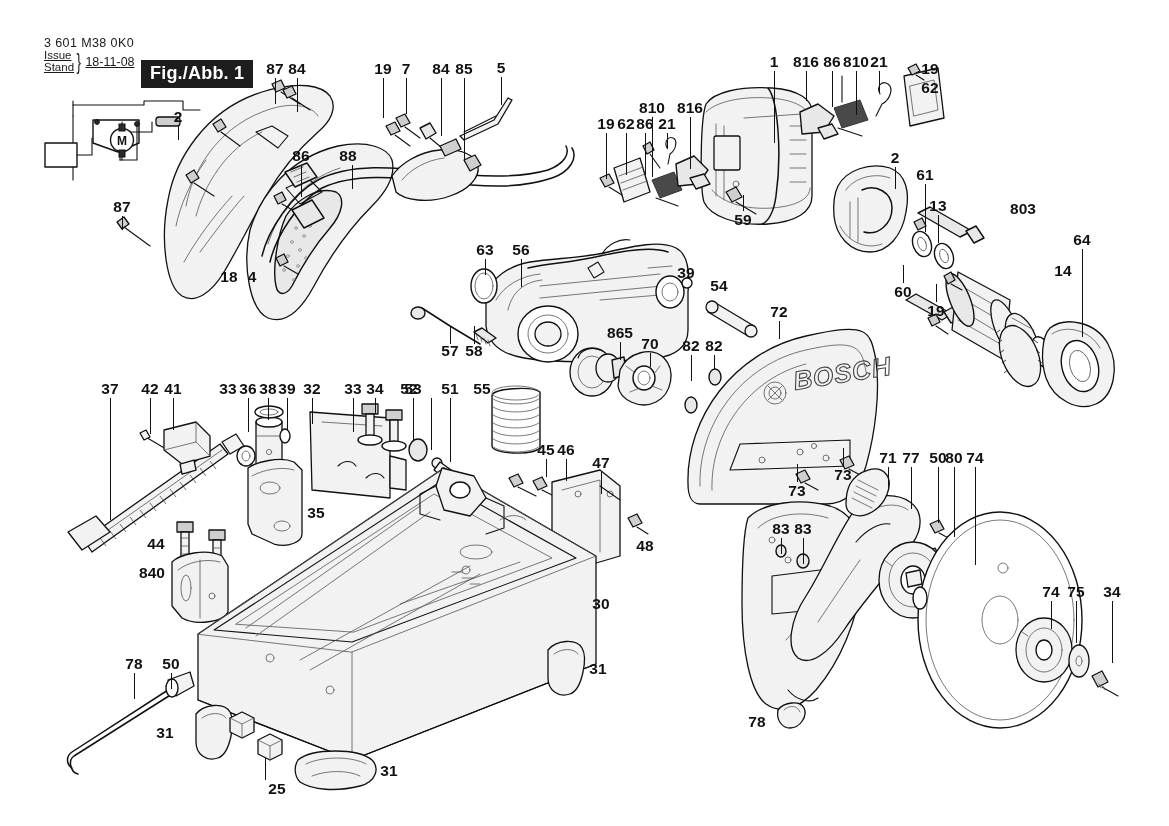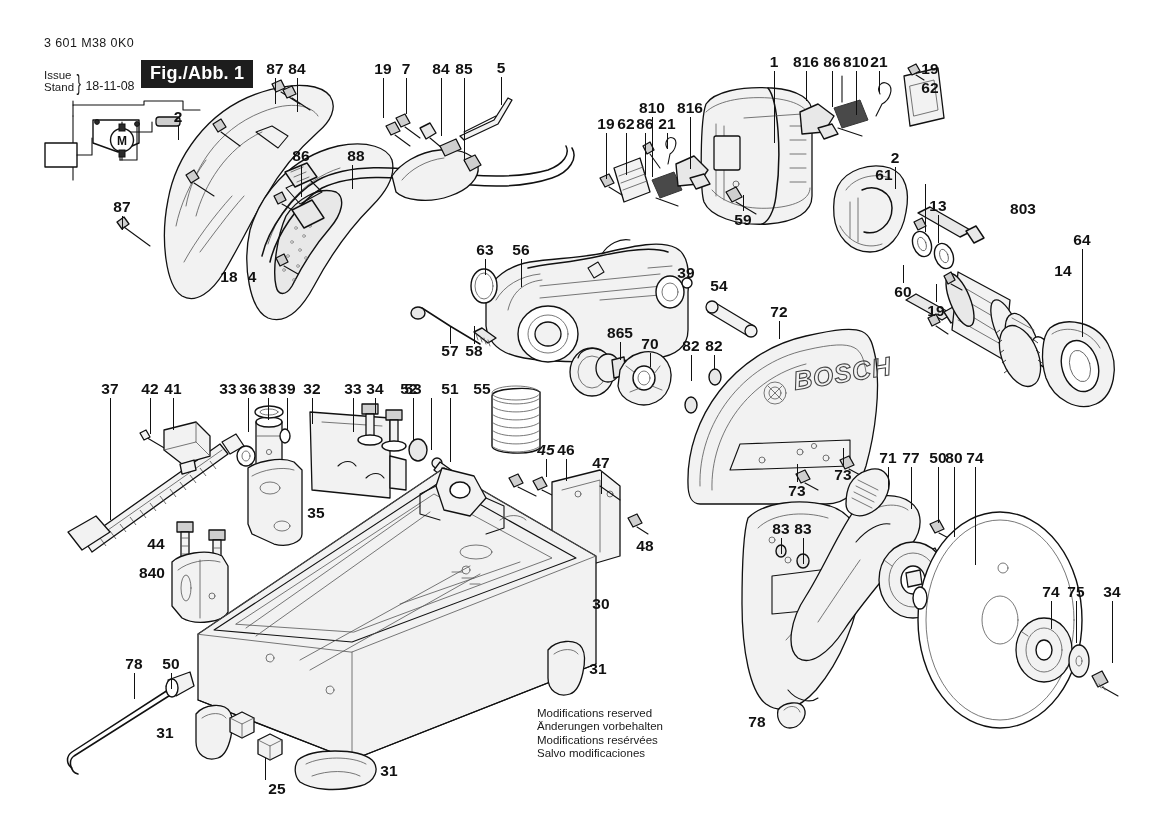--- a/index.html
+++ b/index.html
@@ -7,21 +7,21 @@
   body{
     font-family:"Liberation Sans", sans-serif;
     width:1169px;height:826px;overflow:hidden;position:relative;
     color:#1a1a1a;
   }
   #sheet{position:absolute;left:0;top:0;width:1169px;height:826px;background:#fff;}
 
   
   .hdr{position:absolute;left:44px;top:36px;}
   .hdr-code{font-size:12.5px;letter-spacing:.4px;white-space:nowrap;}
-  .hdr-row{display:flex;align-items:flex-end;margin-top:20px;}
+  .hdr-row{display:flex;align-items:center;margin-top:0;text-decoration:underline;}
   .hdr-issue{font-size:11.5px;line-height:11.5px;}
   .hdr-issue div{white-space:nowrap;}
   .hdr-brace{font-size:22px;line-height:21px;margin:0 2px 0 1px;transform:scaleX(.62);}
   .hdr-date{font-size:12.5px;white-space:nowrap;margin-left:1px;}
   .fig{
     position:absolute;left:141px;top:60px;
     background:#1d1d1d;color:#fff;font-weight:bold;font-size:18px;
     padding:3px 9px 4px 9px;letter-spacing:.2px;white-space:nowrap;
   }
 
@@ -62,26 +62,20 @@
       <div class="hdr-issue">
         <div>Issue</div>
         <div>Stand</div>
       </div>
       <div class="hdr-brace">}</div>
       <div class="hdr-date">18-11-08</div>
     </div>
   </div>
   <div class="fig">Fig./Abb. 1</div>
 
-  <div class="disc">
-    <div>Modifications reserved</div>
-    <div>Änderungen vorbehalten</div>
-    <div>Modifications resérvées</div>
-    <div>Salvo modificaciones</div>
-  </div>
 
   <svg class="art" viewBox="0 0 1169 826">
 
     <g>
       <path class="o2" d="M73,116 L73,105 L144,105 L144,101 L183,101 L183,110 L200,110"></path>
       <path class="o2" d="M73,116 L73,180"></path>
       <rect class="fillw" x="45" y="143" width="32" height="24"></rect>
       <path class="o2" d="M77,155 L92,155 L92,138"></path>
       <path class="fillw" d="M93,120 L139,120 L139,143 L118,152 L93,143 Z"></path>
       <circle class="fillk" cx="97" cy="122" r="2.4"></circle>
@@ -675,21 +669,21 @@
       <div class="ld ldv" style="left: 1112px; top: 601px; height: 62px;"></div>
     </div>
   <div id="callout-layer">
       <div class="lbl" style="left: 178px; top: 117px;">2</div>
       <div class="lbl" style="left: 122px; top: 207px;">87</div>
       <div class="lbl" style="left: 229px; top: 277px;">18</div>
       <div class="lbl" style="left: 252px; top: 277px;">4</div>
       <div class="lbl" style="left: 275px; top: 69px;">87</div>
       <div class="lbl" style="left: 297px; top: 69px;">84</div>
       <div class="lbl" style="left: 301px; top: 156px;">86</div>
-      <div class="lbl" style="left: 356px; top: 156px;">88</div>
+      <div class="lbl" style="left: 348px; top: 156px;">88</div>
       <div class="lbl" style="left: 383px; top: 69px;">19</div>
       <div class="lbl" style="left: 406px; top: 69px;">7</div>
       <div class="lbl" style="left: 441px; top: 69px;">84</div>
       <div class="lbl" style="left: 464px; top: 69px;">85</div>
       <div class="lbl" style="left: 501px; top: 68px;">5</div>
       <div class="lbl" style="left: 485px; top: 250px;">63</div>
       <div class="lbl" style="left: 521px; top: 250px;">56</div>
       <div class="lbl" style="left: 450px; top: 351px;">57</div>
       <div class="lbl" style="left: 474px; top: 351px;">58</div>
       <div class="lbl" style="left: 686px; top: 273px;">39</div>
@@ -707,42 +701,42 @@
       <div class="lbl" style="left: 667px; top: 124px;">21</div>
       <div class="lbl" style="left: 743px; top: 220px;">59</div>
       <div class="lbl" style="left: 774px; top: 62px;">1</div>
       <div class="lbl" style="left: 806px; top: 62px;">816</div>
       <div class="lbl" style="left: 832px; top: 62px;">86</div>
       <div class="lbl" style="left: 856px; top: 62px;">810</div>
       <div class="lbl" style="left: 879px; top: 62px;">21</div>
       <div class="lbl" style="left: 930px; top: 69px;">19</div>
       <div class="lbl" style="left: 930px; top: 88px;">62</div>
       <div class="lbl" style="left: 895px; top: 158px;">2</div>
-      <div class="lbl" style="left: 884px; top: 175px;">61</div>
+      <div class="lbl" style="left: 925px; top: 175px;">61</div>
       <div class="lbl" style="left: 938px; top: 206px;">13</div>
       <div class="lbl" style="left: 1023px; top: 209px;">803</div>
       <div class="lbl" style="left: 1082px; top: 240px;">64</div>
       <div class="lbl" style="left: 1063px; top: 271px;">14</div>
       <div class="lbl" style="left: 903px; top: 292px;">60</div>
       <div class="lbl" style="left: 936px; top: 311px;">19</div>
       <div class="lbl" style="left: 110px; top: 389px;">37</div>
       <div class="lbl" style="left: 150px; top: 389px;">42</div>
       <div class="lbl" style="left: 173px; top: 389px;">41</div>
       <div class="lbl" style="left: 228px; top: 389px;">33</div>
       <div class="lbl" style="left: 248px; top: 389px;">36</div>
       <div class="lbl" style="left: 268px; top: 389px;">38</div>
       <div class="lbl" style="left: 287px; top: 389px;">39</div>
       <div class="lbl" style="left: 312px; top: 389px;">32</div>
       <div class="lbl" style="left: 353px; top: 389px;">33</div>
       <div class="lbl" style="left: 375px; top: 389px;">34</div>
       <div class="lbl" style="left: 413px; top: 389px;">53</div>
       <div class="lbl" style="left: 409px; top: 389px;">52</div>
       <div class="lbl" style="left: 450px; top: 389px;">51</div>
       <div class="lbl" style="left: 482px; top: 389px;">55</div>
-      <div class="lbl" style="left: 546px; top: 450px; font-style: italic;">45</div>
+      <div class="lbl" style="left: 546px; top: 450px;">45</div>
       <div class="lbl" style="left: 566px; top: 450px;">46</div>
       <div class="lbl" style="left: 601px; top: 463px;">47</div>
       <div class="lbl" style="left: 645px; top: 546px;">48</div>
       <div class="lbl" style="left: 316px; top: 513px;">35</div>
       <div class="lbl" style="left: 156px; top: 544px;">44</div>
       <div class="lbl" style="left: 152px; top: 573px;">840</div>
       <div class="lbl" style="left: 601px; top: 604px;">30</div>
       <div class="lbl" style="left: 598px; top: 669px;">31</div>
       <div class="lbl" style="left: 134px; top: 664px;">78</div>
       <div class="lbl" style="left: 171px; top: 664px;">50</div>

